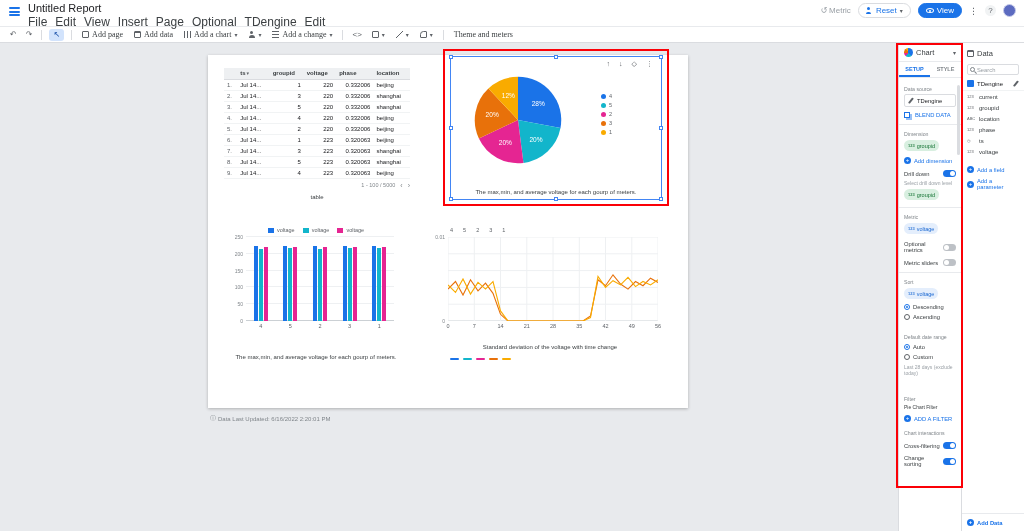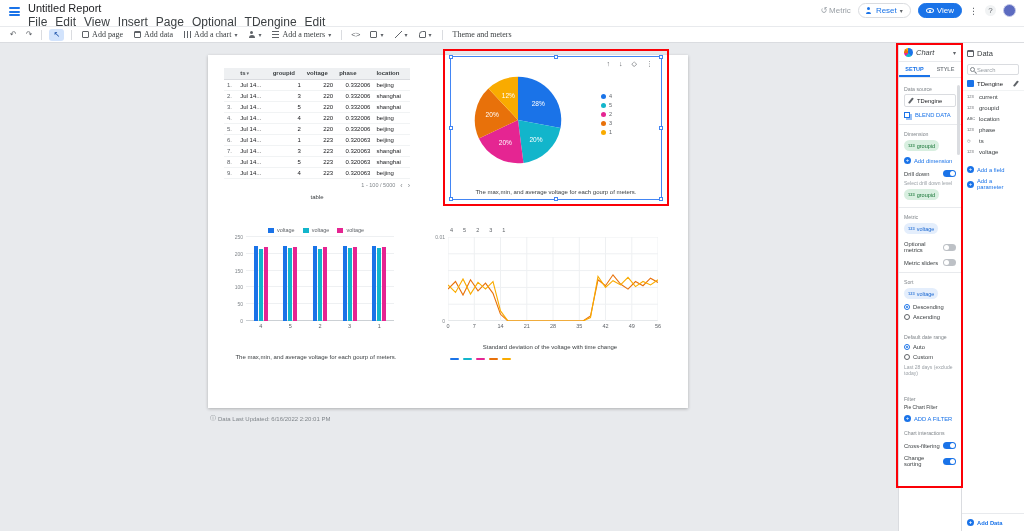--- a/index.html
+++ b/index.html
@@ -108,21 +108,21 @@
   .line-svg .base { stroke:#cbd0d4; }
   .line-svg .series { fill:none; stroke-width:1.1; }
   .line-x { margin-left:14px; position:relative; height:8px; margin-top:2px; }
   .line-x .xtick { width:16px; }
   .line-caption { position:absolute; bottom:10px; left:0; right:0; }
 
   
   .chart-panel { width:64px; background:#fff; border-left:1px solid #dadce0; border-right:1px solid #dadce0; position:relative; font-size:6px; }
   .cp-header { display:flex; align-items:center; gap:3px; padding:5px 5px 4px; border-bottom:1px solid #e8eaed; cursor:pointer; }
   .pie-mini { width:9px; height:9px; border-radius:50%; background:conic-gradient(#1a73e8 0 40%,#12b5cb 0 60%,#e52592 0 75%,#e8710a 0 90%,#f9ab00 0); }
-  .cp-title { font-size:7.5px; color:#3c4043; flex:1;font-style:italic; }
+  .cp-title { font-size:7.5px; color:#3c4043; flex:1; }
   .cp-tabs { display:flex; border-bottom:1px solid #e8eaed; }
   .tab { flex:1; text-align:center; font-size:5.5px; font-weight:bold; color:#80868b; padding:4px 0 3px; cursor:pointer; }
   .tab.active { color:#1a73e8; border-bottom:2px solid #1a73e8; }
   .cp-body { padding:2px 5px 0; }
   .cp-label { font-size:5.2px; color:#80868b; margin:6px 0 2px; }
   .ds-chip { display:flex; align-items:center; gap:3px; border:1px solid #dadce0; border-radius:2px; padding:2px 3px; font-size:5.8px; color:#202124; cursor:pointer; background:#fff; }
   .pencil-ic { width:6px; height:7px; position:relative; flex:none; }
   .pencil-ic::before { content:''; position:absolute; width:1.6px; height:7px; background:#5f6368; transform:rotate(40deg); left:2px; top:0; border-radius:1px; }
   .blue-link { display:flex; align-items:center; gap:3px; color:#1a73e8; font-size:5.8px; margin:5px 0; cursor:pointer; }
   .plus-ic { width:7px; height:7px; flex:none; border-radius:50%; background:#1a73e8; color:#fff; font-size:6px; line-height:7px; text-align:center; }
@@ -231,21 +231,21 @@
         <span class="mini-ic chart-ic"></span>
         <span>Add a chart</span>
         <span class="chev">▾</span>
       </button>
     <button class="tb-btn">
         <span class="mini-ic pperson-ic"></span>
         <span class="chev">▾</span>
       </button>
     <button class="tb-btn">
         <span class="mini-ic control-ic"></span>
-        <span>Add a meters</span>
+        <span>Add a change</span>
         <span class="chev">▾</span>
       </button>
     <span class="tb-sep"></span>
     <span class="tb-ic">&lt;&gt;</span>
     <button class="tb-btn">
         <span class="mini-ic img-ic"></span>
         <span class="chev">▾</span>
       </button>
     <button class="tb-btn">
         <span class="mini-ic line-ic"></span>

